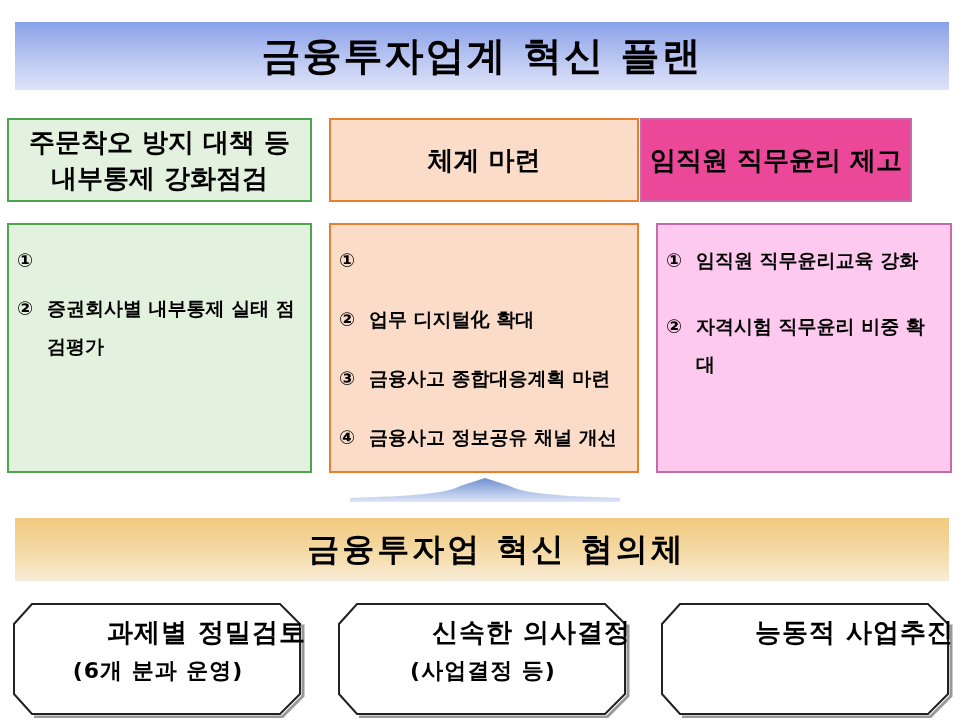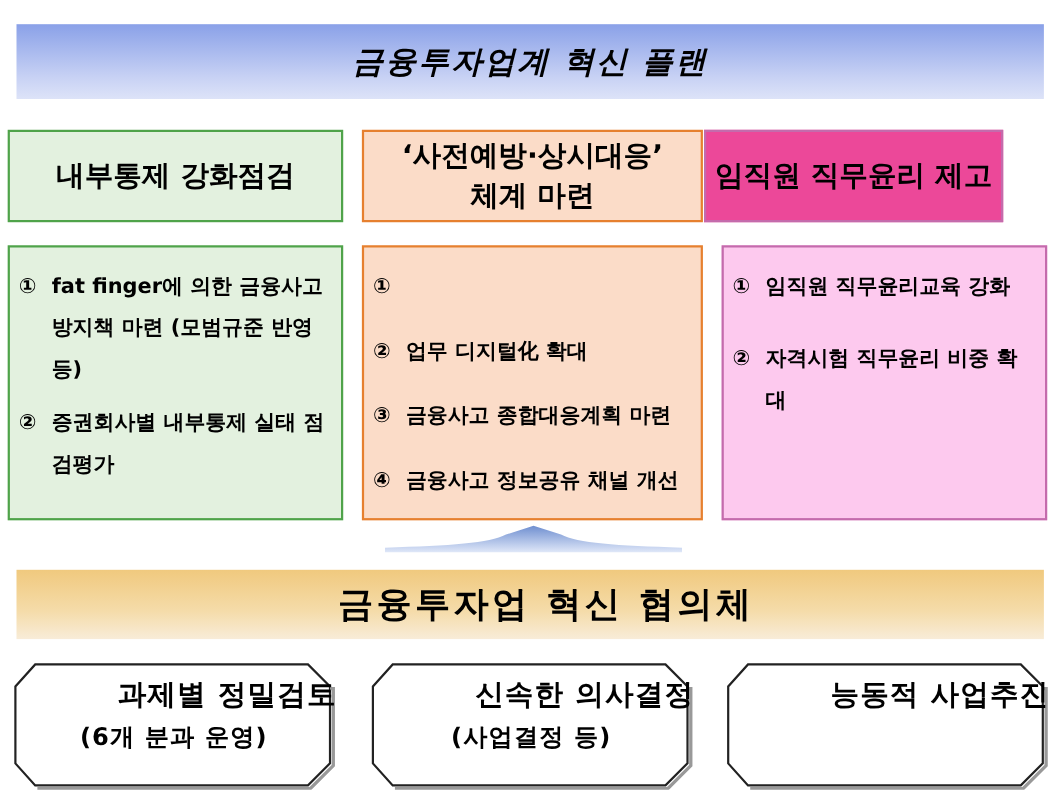--- a/index.html
+++ b/index.html
@@ -1,22 +1,22 @@
 <!DOCTYPE html>
 <html><head>
 <meta charset="utf-8">
 <style>
   html, body { margin:0; padding:0; background:#ffffff; }
   body { width:964px; height:726px; position:relative; overflow:hidden;
          font-family:"DejaVu Sans", sans-serif; color:#000; }
   .abs { position:absolute; box-sizing:border-box; }
   .banner-top { left:15px; top:22px; width:934px; height:68px;
     background:linear-gradient(#8aa1e8, #c7d1f4 70%, #dde3f8); }
-  .banner-top .t { width:100%; text-align:center; font-size:28px; font-weight:bold;
-    line-height:68px; letter-spacing:2px;font-style:italic; }
+  .banner-top .t { width:100%; text-align:center; font-size:39px; font-weight:bold;
+    line-height:68px; letter-spacing:2px; }
   .head { top:118px; height:84px; border:2px solid; display:flex; align-items:center;
     justify-content:center; text-align:center; font-weight:bold; font-size:26px; line-height:36px; }
   .head.g { left:7px; width:305px; background:#e3f1df; border-color:#4fa34a; }
   .head.o { left:329px; width:310px; background:#fbdcc8; border-color:#e6802f; }
   .head.p { left:640px; width:272px; background:#ec4899; border-color:#c46bac; }
   .body { top:223px; height:250px; border:2px solid; padding:16px 8px 0 8px; font-weight:bold; font-size:19px; }
   .body.g { left:7px; width:305px; background:#e3f1df; border-color:#4fa34a; }
   .body.o { left:329px; width:310px; background:#fbdcc8; border-color:#e6802f; }
   .body.p { left:656px; width:296px; background:#fdc9ee; border-color:#c46bac; }
   .item { display:flex; margin-bottom:10px; line-height:38px; }
@@ -35,37 +35,36 @@
 </style>
 </head>
 <body>
 
 <div class="abs banner-top">
   <div class="t">금융투자업계 혁신 플랜</div>
 </div>
 
 <div class="abs head g">
   <div>
+      <div>주문착오 방지 대책 등</div>
   <div>내부통제 강화점검</div>
     </div>
 </div>
 <div class="abs head o">
   <div>
-      <div>‘사전예방·상시대응’</div>
   <div>체계 마련</div>
     </div>
 </div>
 <div class="abs head p">
   <div>임직원 직무윤리 제고</div>
 </div>
 
 <div class="abs body g">
   <div class="item">
       <span class="num">①</span>
-      <span>fat finger에 의한 금융사고 방지책 마련 (모범규준 반영 등)</span>
     </div>
   <div class="item">
       <span class="num">②</span>
       <span>증권회사별 내부통제 실태 점검평가</span>
     </div>
 </div>
 <div class="abs body o">
   <div class="item">
       <span class="num">①</span>
     </div>

